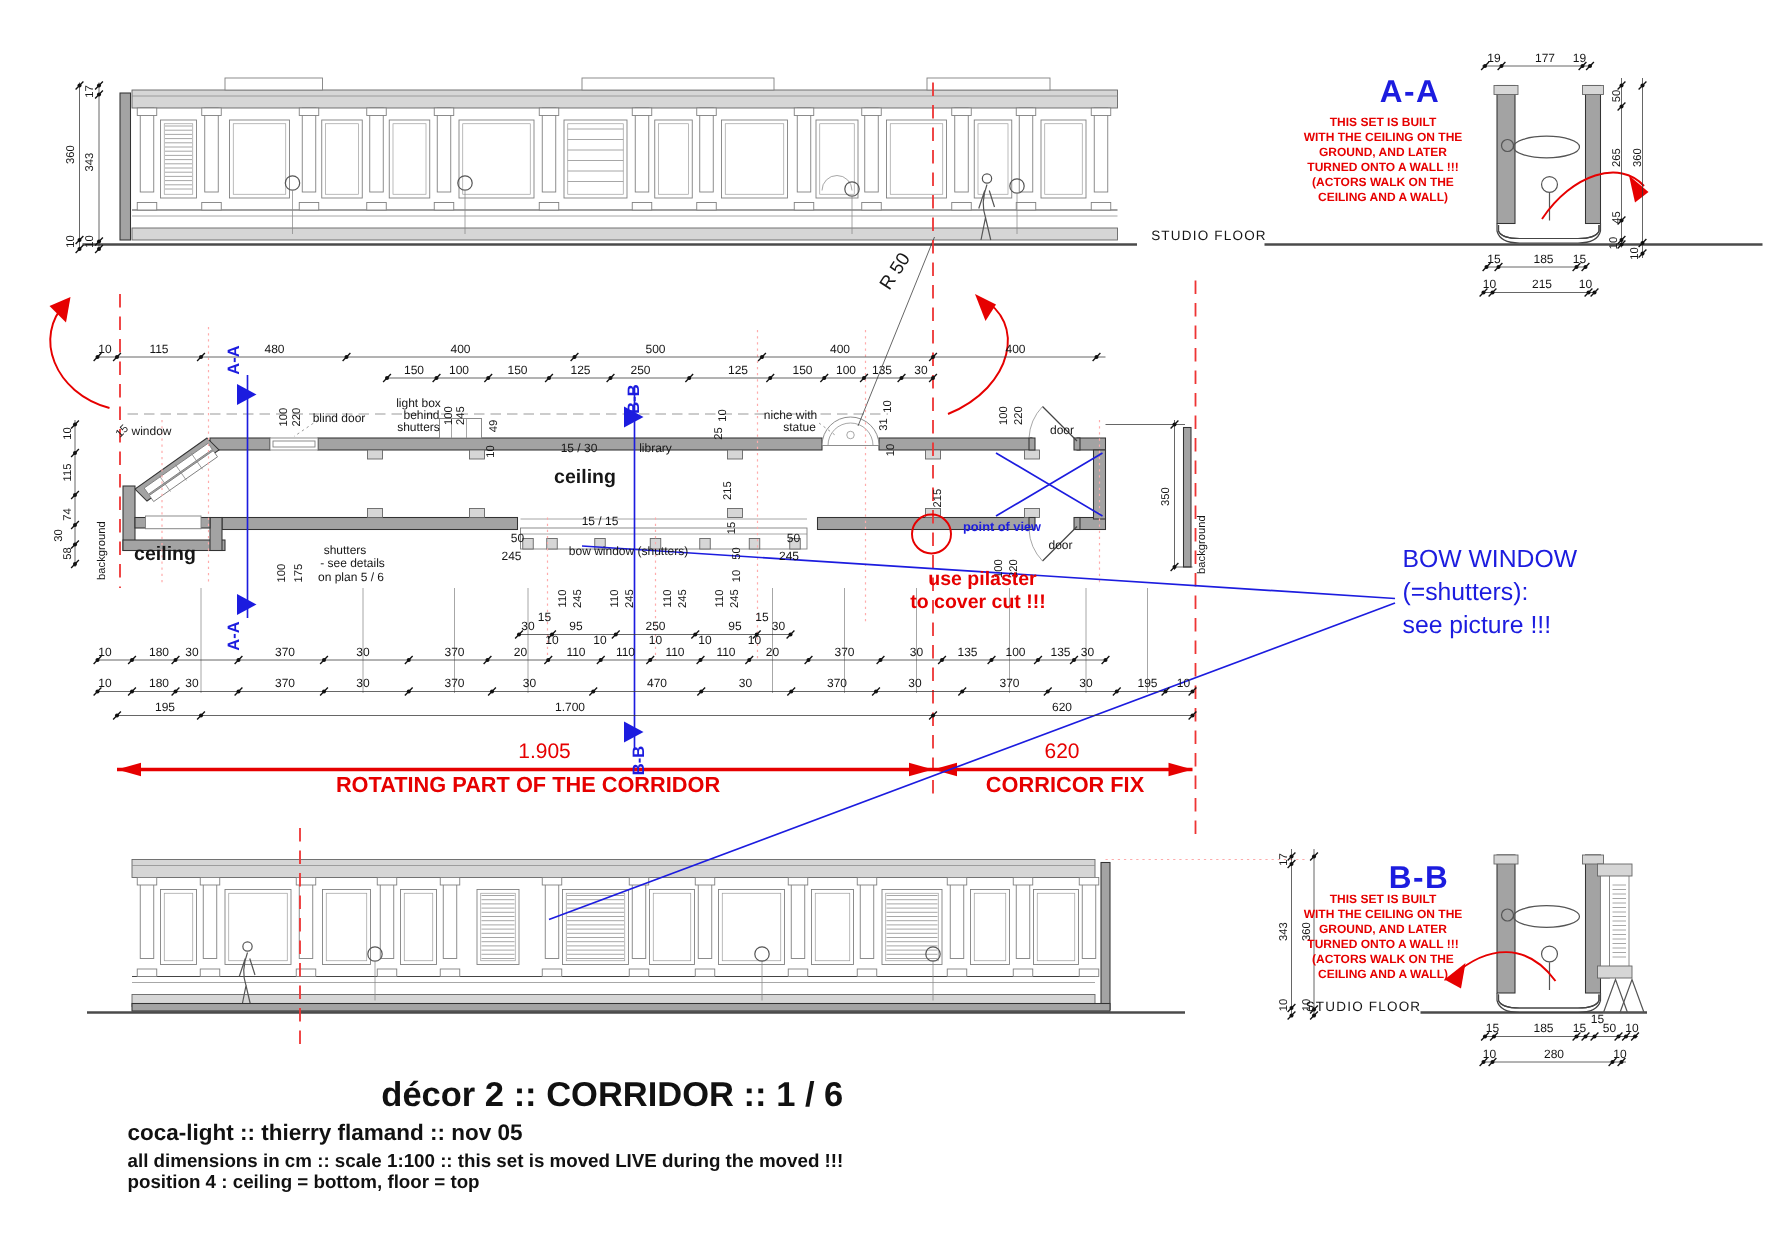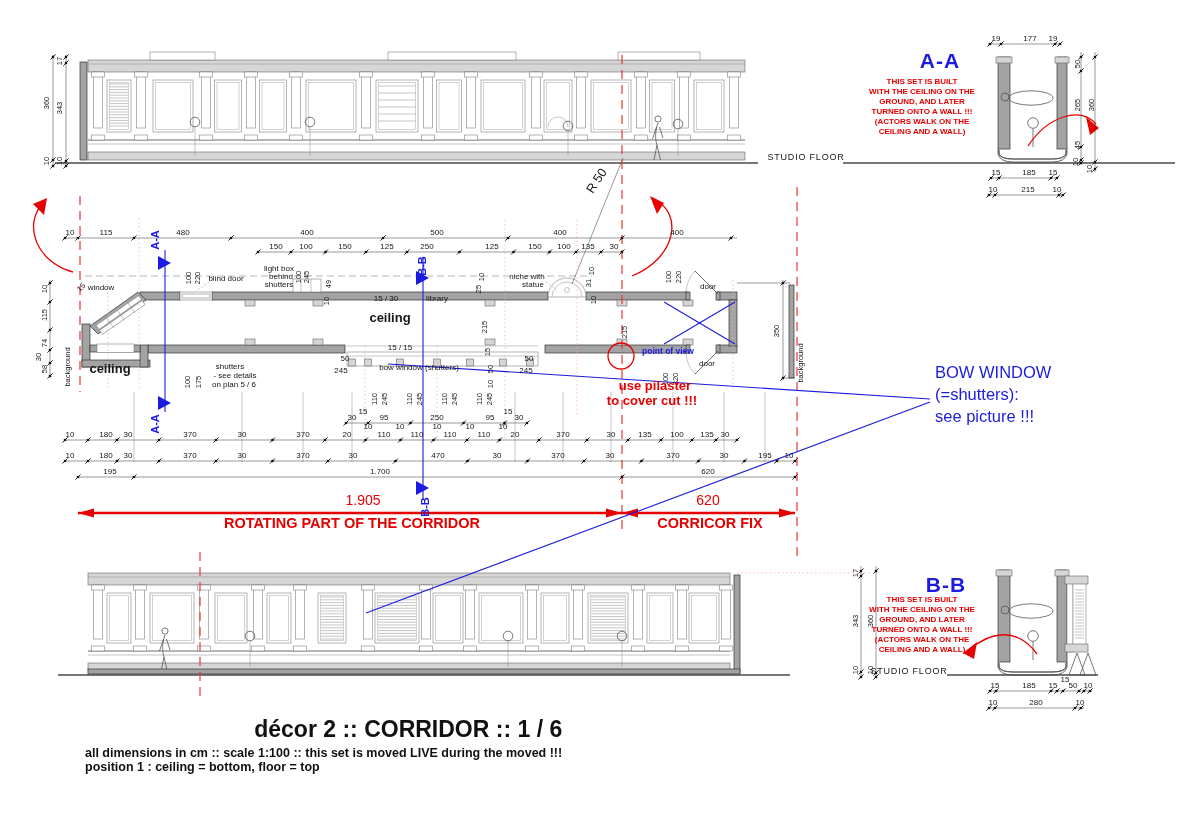--- a/index.html
+++ b/index.html
@@ -894,16 +894,17 @@
         <text x="363" y="505" class="t r" font-size="14" text-anchor="middle">1.905</text>
         <text x="708" y="505" class="t r" font-size="14" text-anchor="middle">620</text>
         <text x="352" y="528" class="t r b" font-size="14.5" text-anchor="middle">ROTATING PART OF THE CORRIDOR</text>
         <text x="710" y="528" class="t r b" font-size="14.5" text-anchor="middle">CORRICOR FIX</text>
         <text x="655" y="390" class="t r b" font-size="13" text-anchor="middle">use pilaster</text>
         <text x="652" y="405" class="t r b" font-size="13" text-anchor="middle">to cover cut !!!</text>
       </g>
     </svg>
   <div class="titleblock">
     <div class="t1">décor 2 :: CORRIDOR :: 1 / 6</div>
+    <div class="t2">coca-light :: thierry flamand :: nov 05</div>
     <div class="t3">all dimensions in cm :: scale 1:100 :: this set is moved LIVE during the moved !!!</div>
-    <div class="t3">position 1 : ceiling = bottom, floor = top</div>
+    <div class="t3">position 4 : ceiling = bottom, floor = top</div>
   </div>
 </div>
 
 </body></html>

